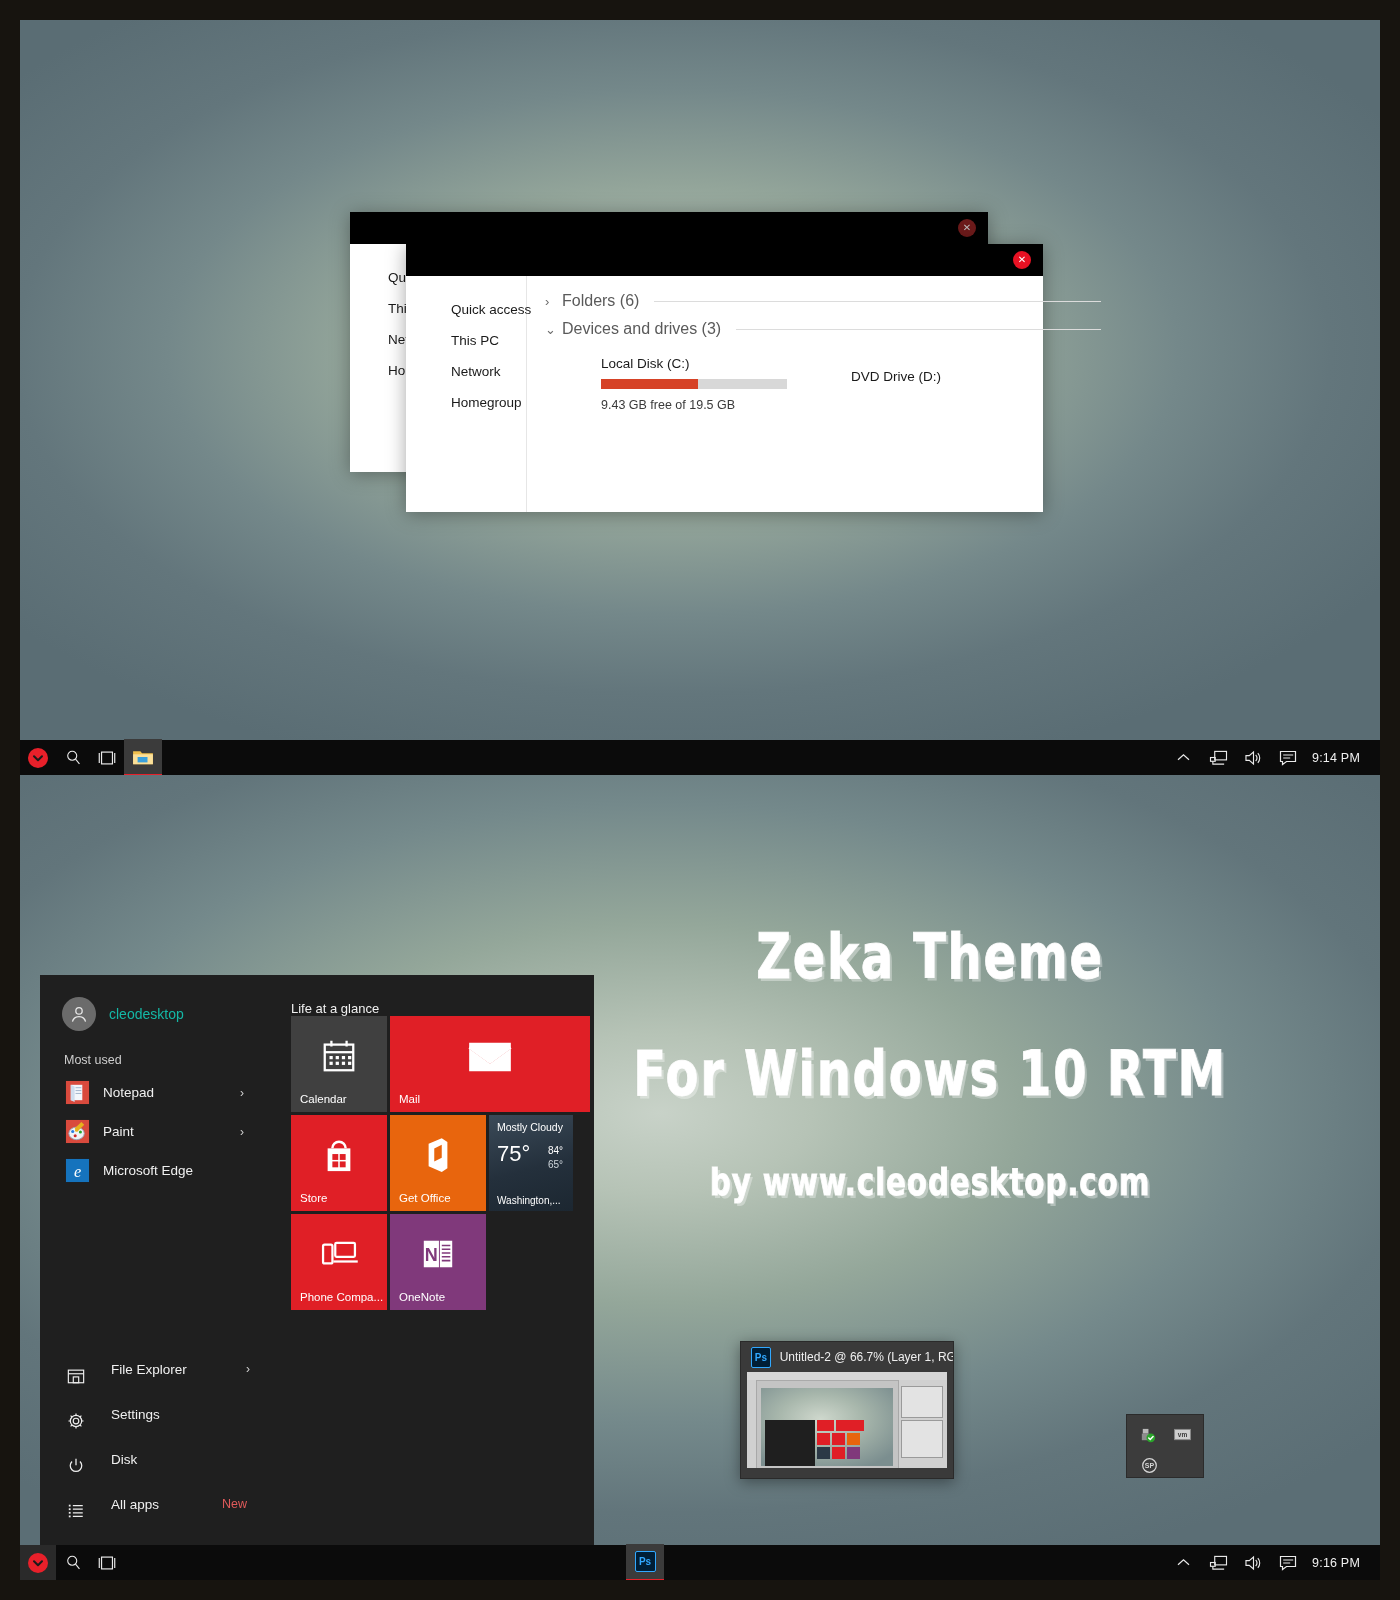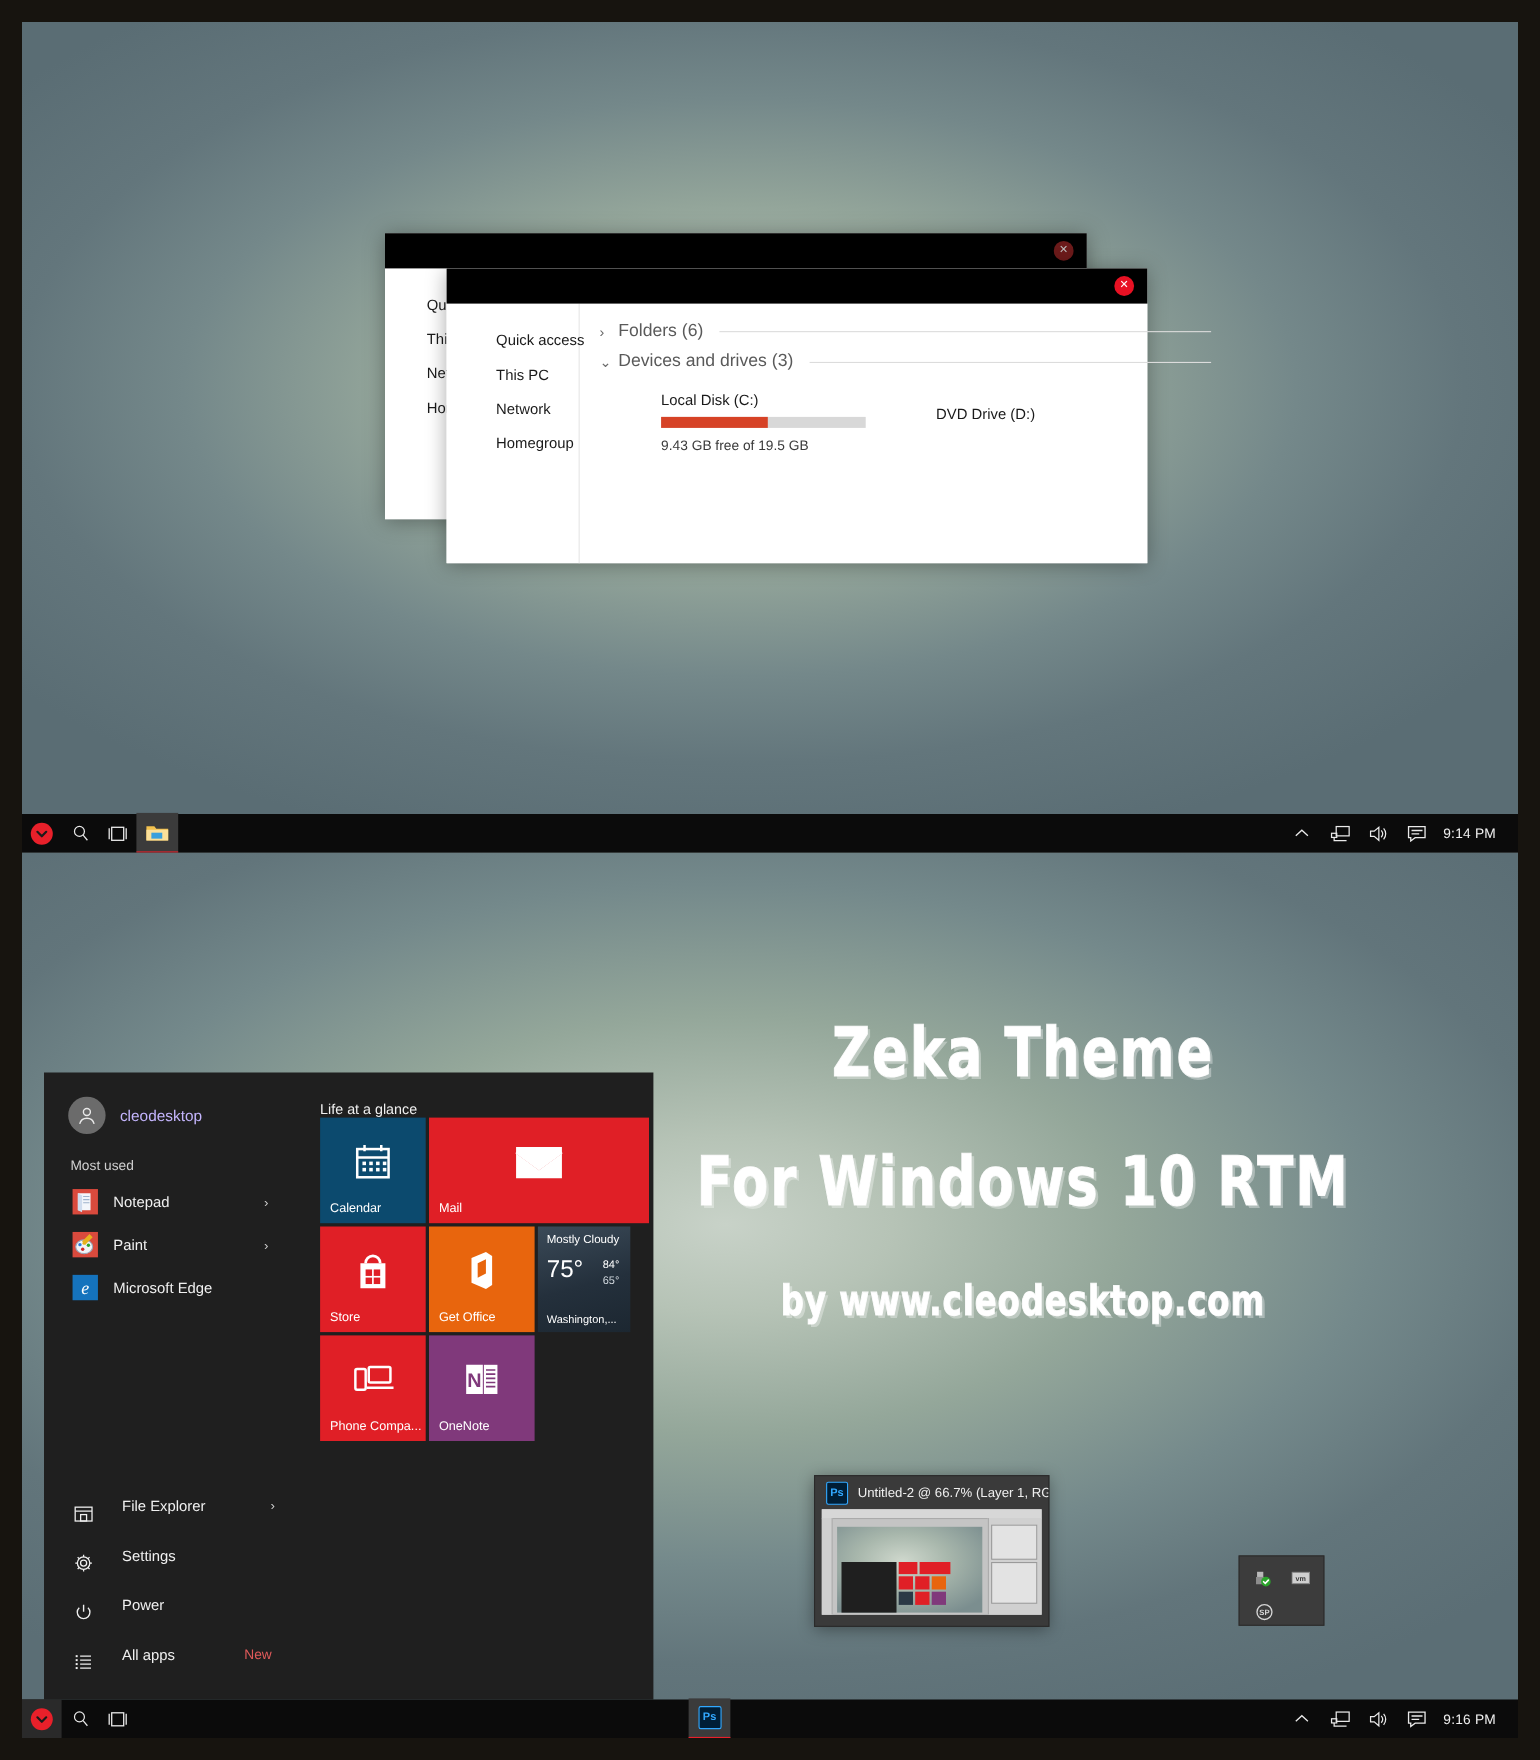--- a/index.html
+++ b/index.html
@@ -53,21 +53,21 @@
   .tb-spacer{flex:1;}
   .tray{display:flex;align-items:center;gap:1px;padding-right:6px;}
   .tray-i{width:34px;height:35px;display:flex;align-items:center;justify-content:center;color:#eaeaea;}
   .clock{color:#f0f0f0;font-size:12.5px;padding:0 14px 0 6px;letter-spacing:.2px;}
 
   
   .startmenu{position:absolute;left:20px;bottom:35px;width:554px;height:570px;background:#1f1f1f;display:flex;}
   .sm-left{width:235px;position:relative;}
   .sm-user{display:flex;align-items:center;gap:13px;padding:22px 0 0 22px;}
   .avatar{width:34px;height:34px;border-radius:50%;background:#6b6b6b;display:flex;align-items:center;justify-content:center;}
-  .sm-username{color:#c4b5fd;font-size:14px;}
+  .sm-username{color:#14b8a6;font-size:14px;}
   .sm-sectitle{color:#cfcfcf;font-size:12.5px;padding:22px 0 6px 24px;}
   .sm-app{display:flex;align-items:center;gap:12px;padding:6px 0 6px 24px;position:relative;}
   .sm-app-ico{width:27px;height:27px;flex:0 0 auto;display:flex;align-items:center;justify-content:center;font-size:14px;color:#fff;}
   .sm-app-label{color:#f0f0f0;font-size:13.5px;}
   .sm-arrow{position:absolute;left:200px;color:#cfcfcf;font-size:12px;}
   .sm-bottom{position:absolute;left:0;bottom:12px;width:100%;}
   .sm-b-item{display:flex;align-items:flex-start;gap:22px;padding:9px 0 9px 22px;position:relative;}
   .sm-b-label{color:#f0f0f0;font-size:13.5px;}
   .sm-new{position:absolute;left:182px;color:#e05a5a;font-size:12.5px;}
   .sm-right{flex:1;padding:26px 0 0 22px;}
@@ -369,21 +369,21 @@
             </span>
             <span class="sm-b-label">Settings</span>
           </div>
           <div class="sm-b-item">
             <span class="sm-app-ico">
               <svg width="18" height="18" viewBox="0 0 20 20">
                   <path d="M5.6 5 a6.4 6.4 0 1 0 8.8 0" fill="none" stroke="#eee" stroke-width="1.4"></path>
                   <path d="M10 2 v7.2" stroke="#eee" stroke-width="1.4"></path>
                 </svg>
             </span>
-            <span class="sm-b-label">Power</span>
+            <span class="sm-b-label">Disk</span>
           </div>
           <div class="sm-b-item">
             <span class="sm-app-ico">
               <svg width="18" height="18" viewBox="0 0 20 20">
                   <g fill="#eee">
                     <rect x="2" y="3" width="2" height="2"></rect>
                     <rect x="2" y="7" width="2" height="2"></rect>
                     <rect x="2" y="11" width="2" height="2"></rect>
                     <rect x="2" y="15" width="2" height="2"></rect>
                   </g>
@@ -395,21 +395,21 @@
             <span class="sm-b-label">All apps</span>
             <span class="sm-new">New</span>
           </div>
         </div>
       </div>
 
       <div class="sm-right">
         <div class="sm-gl">Life at a glance</div>
         <div class="tiles">
 
-          <div class="tile t-sm" style="background:#0c4a6e;">
+          <div class="tile t-sm" style="background:#404040;">
             <span class="t-ico">
               <svg width="38" height="38" viewBox="0 0 40 40">
                   <rect x="5" y="8" width="30" height="27" fill="none" stroke="#fff" stroke-width="2.4"></rect>
                   <path d="M5 16 h30" stroke="#fff" stroke-width="2.4"></path>
                   <path d="M12 4 v6 M28 4 v6" stroke="#fff" stroke-width="2.4"></path>
                   <g fill="#fff">
                     <rect x="10" y="20" width="3.4" height="3.4"></rect>
                     <rect x="16.5" y="20" width="3.4" height="3.4"></rect>
                     <rect x="23" y="20" width="3.4" height="3.4"></rect>
                     <rect x="29.5" y="20" width="3.4" height="3.4"></rect>

